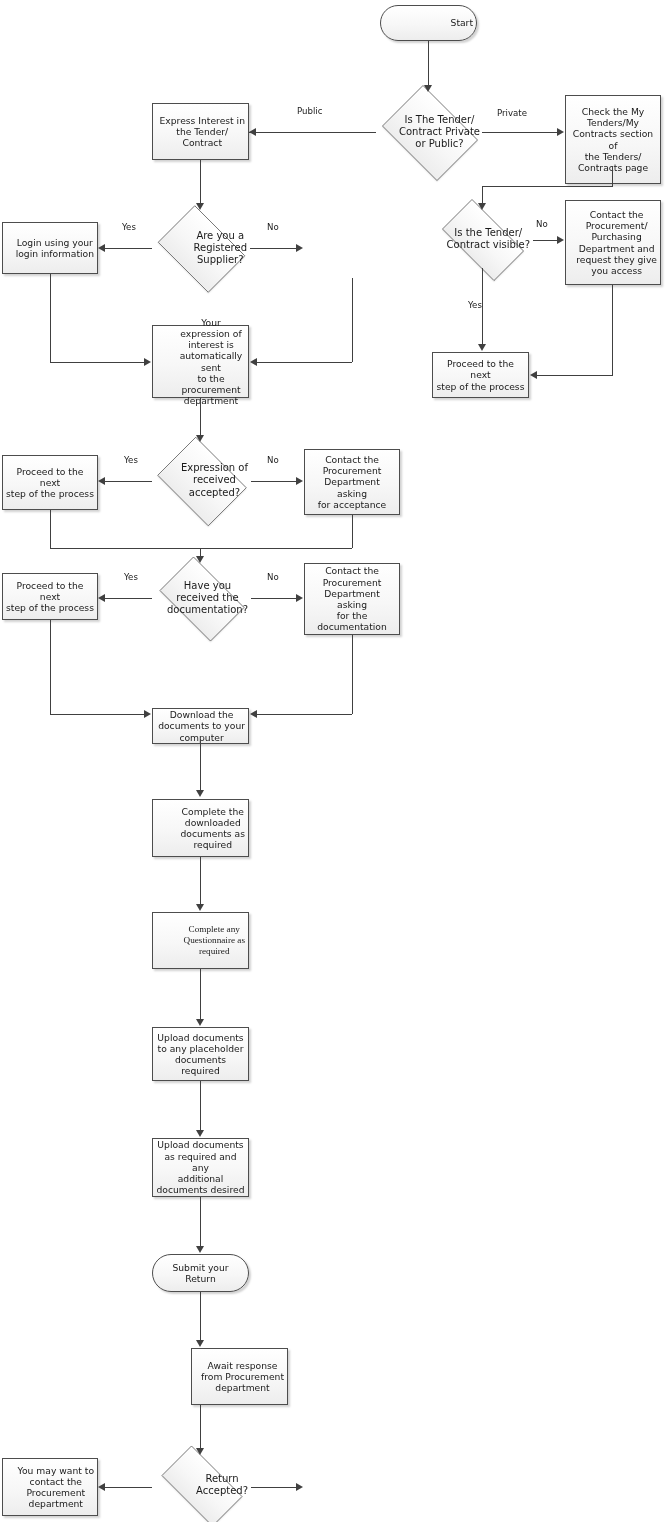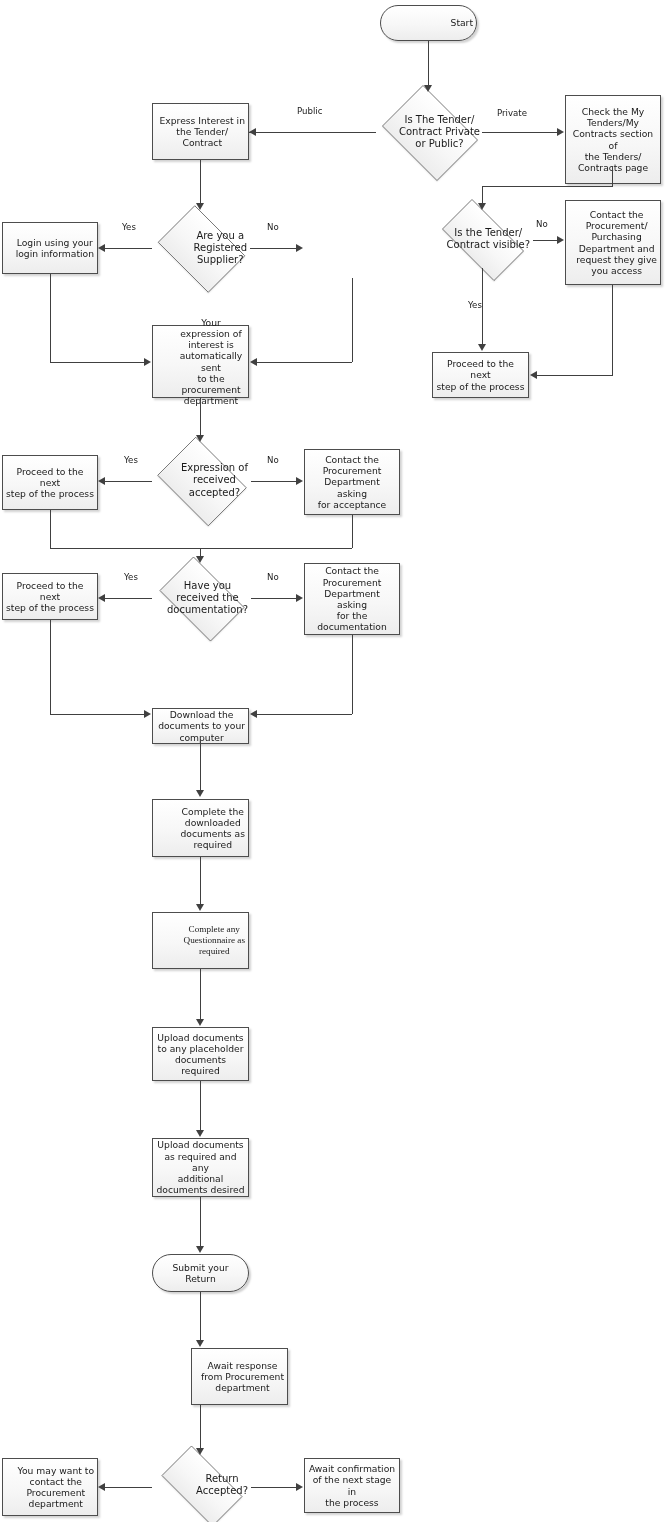--- a/index.html
+++ b/index.html
@@ -205,25 +205,20 @@
 Accepted?</span>
   </div>
 
   <div class="node proc" style="left:2px;top:1458px;width:96px;height:58px;">
     <span class="lbl">You may want to
 contact the
 Procurement
 department</span>
   </div>
 
-  <div class="node proc" style="left:304px;top:1458px;width:96px;height:55px;">
-    <span class="lbl">Await confirmation
-of the next stage in
-the process</span>
-  </div>
 
   <div class="ln v" style="left:428px;top:41px;height:45px;"></div>
   <div class="arw down" style="left:424px;top:85px;"></div>
 
   <div class="ln h" style="left:249px;top:132px;width:127px;"></div>
   <div class="arw left" style="left:249px;top:128px;"></div>
   <div class="elbl" style="left:297px;top:106px;">Public</div>
 
   <div class="ln h" style="left:482px;top:132px;width:77px;"></div>
   <div class="arw right" style="left:557px;top:128px;"></div>

